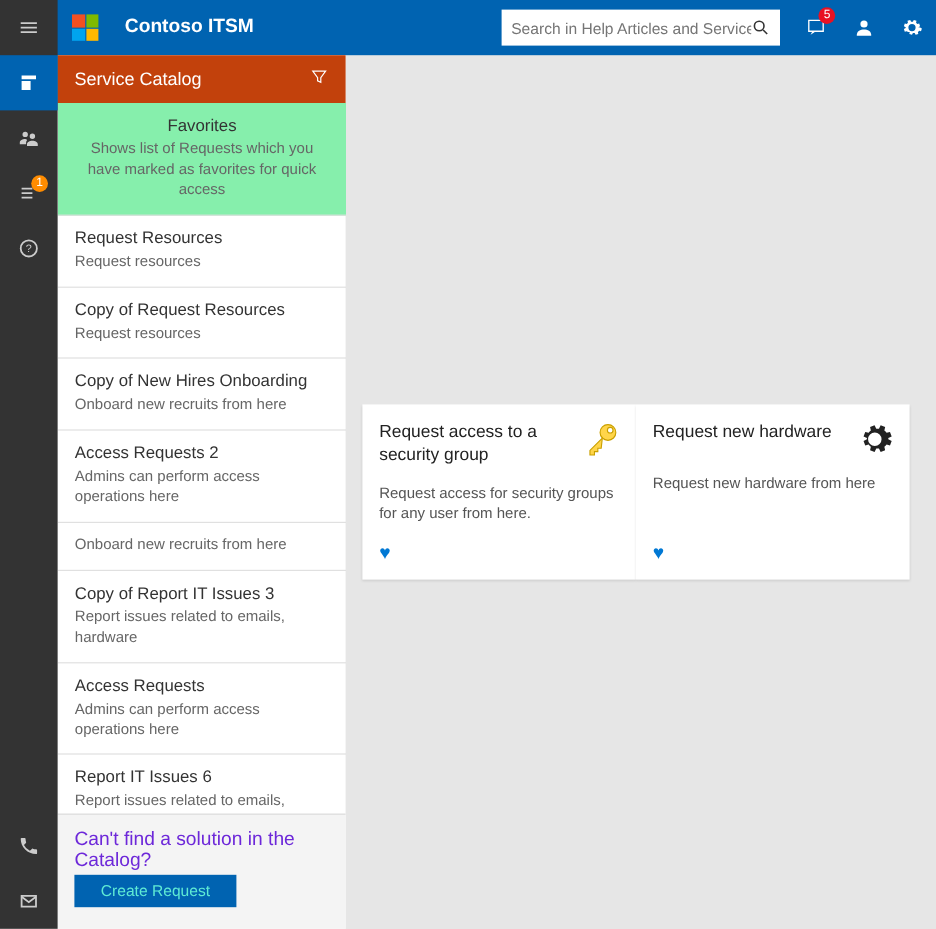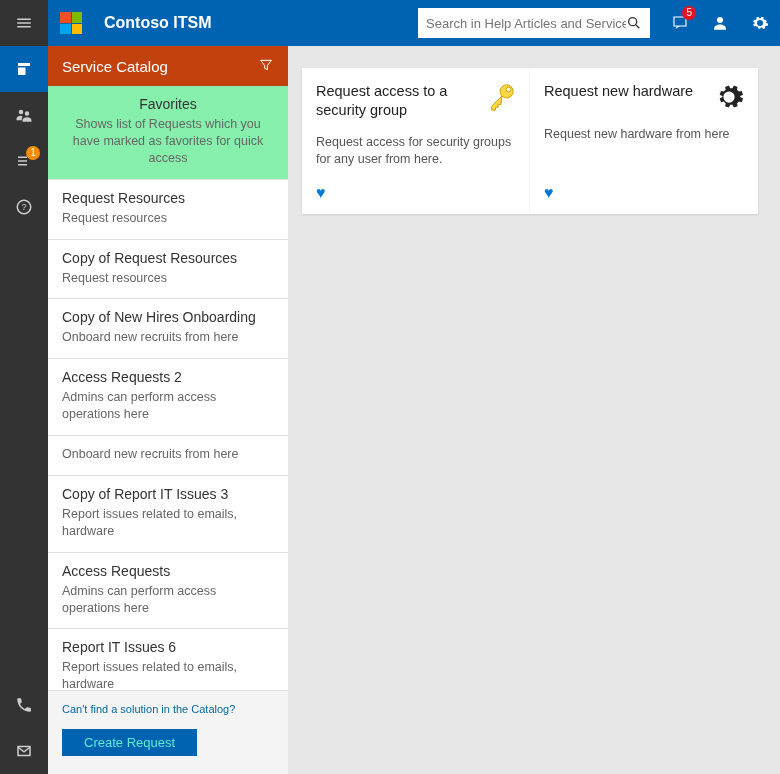--- a/index.html
+++ b/index.html
@@ -142,40 +142,40 @@
   color: #666;
   font-size: 12.5px;
   line-height: 1.35;
 }
 .sidebar-footer {
   padding: 12px 14px 18px 14px;
   background: #f4f4f4;
   border-top: 1px solid #ddd;
 }
 .sidebar-footer .q {
-  font-size: 11px;
-  color: #0369a1;
-  margin-bottom: 14px;
+  font-size: 16px;
+  color: #6d28d9;
+  margin-bottom: 2px;
 }
 .create-btn {
   background: #0063b1;
   color: #5eead4;
   border: none;
   padding: 6px 22px;
   font-size: 13px;
   font-family: inherit;
   cursor: pointer;
 }
 
 .main {
   position: absolute;
   left: 288px; top: 46px; right: 0; bottom: 0;
   padding: 22px 14px;
   display: flex;
-  align-items: flex-start;
+  align-items: center;
   border-radius: 24px;
 }
 .card {
   background: #fff;
   width: 228px;
   height: 146px;
   padding: 14px;
   position: relative;
   display: flex; flex-direction: column;
   box-shadow: 0 1px 2px rgba(0,0,0,.1);

